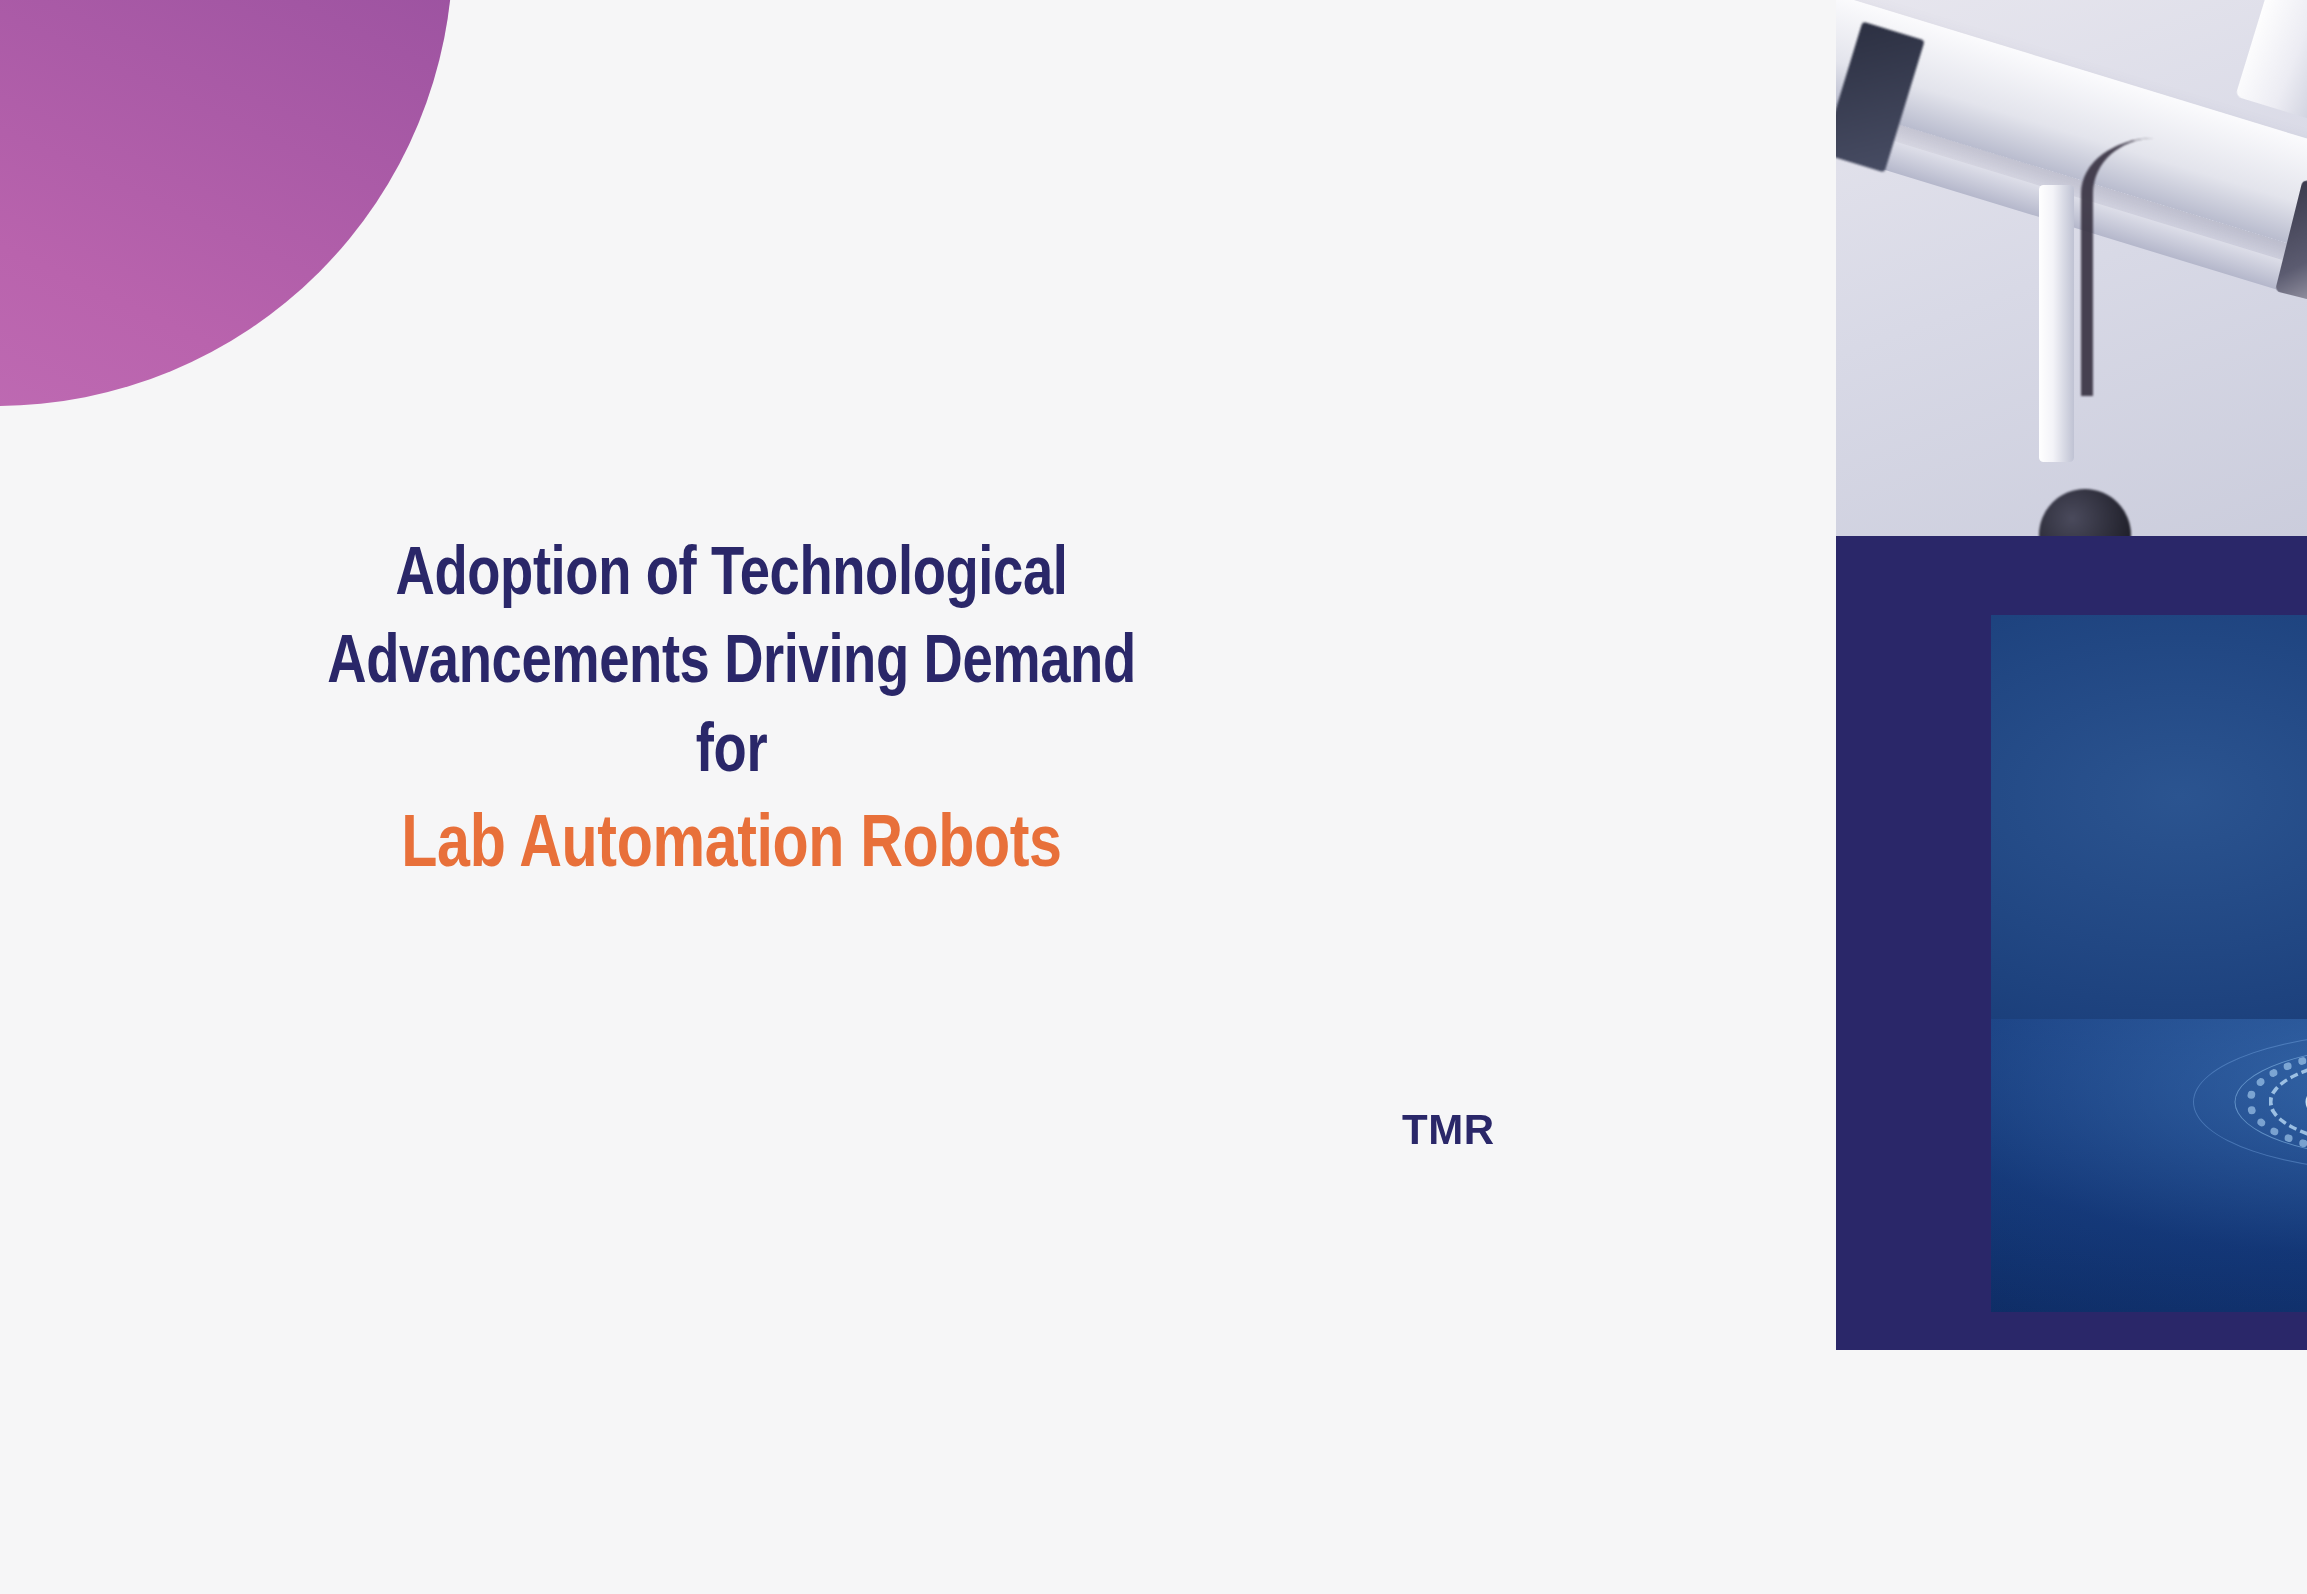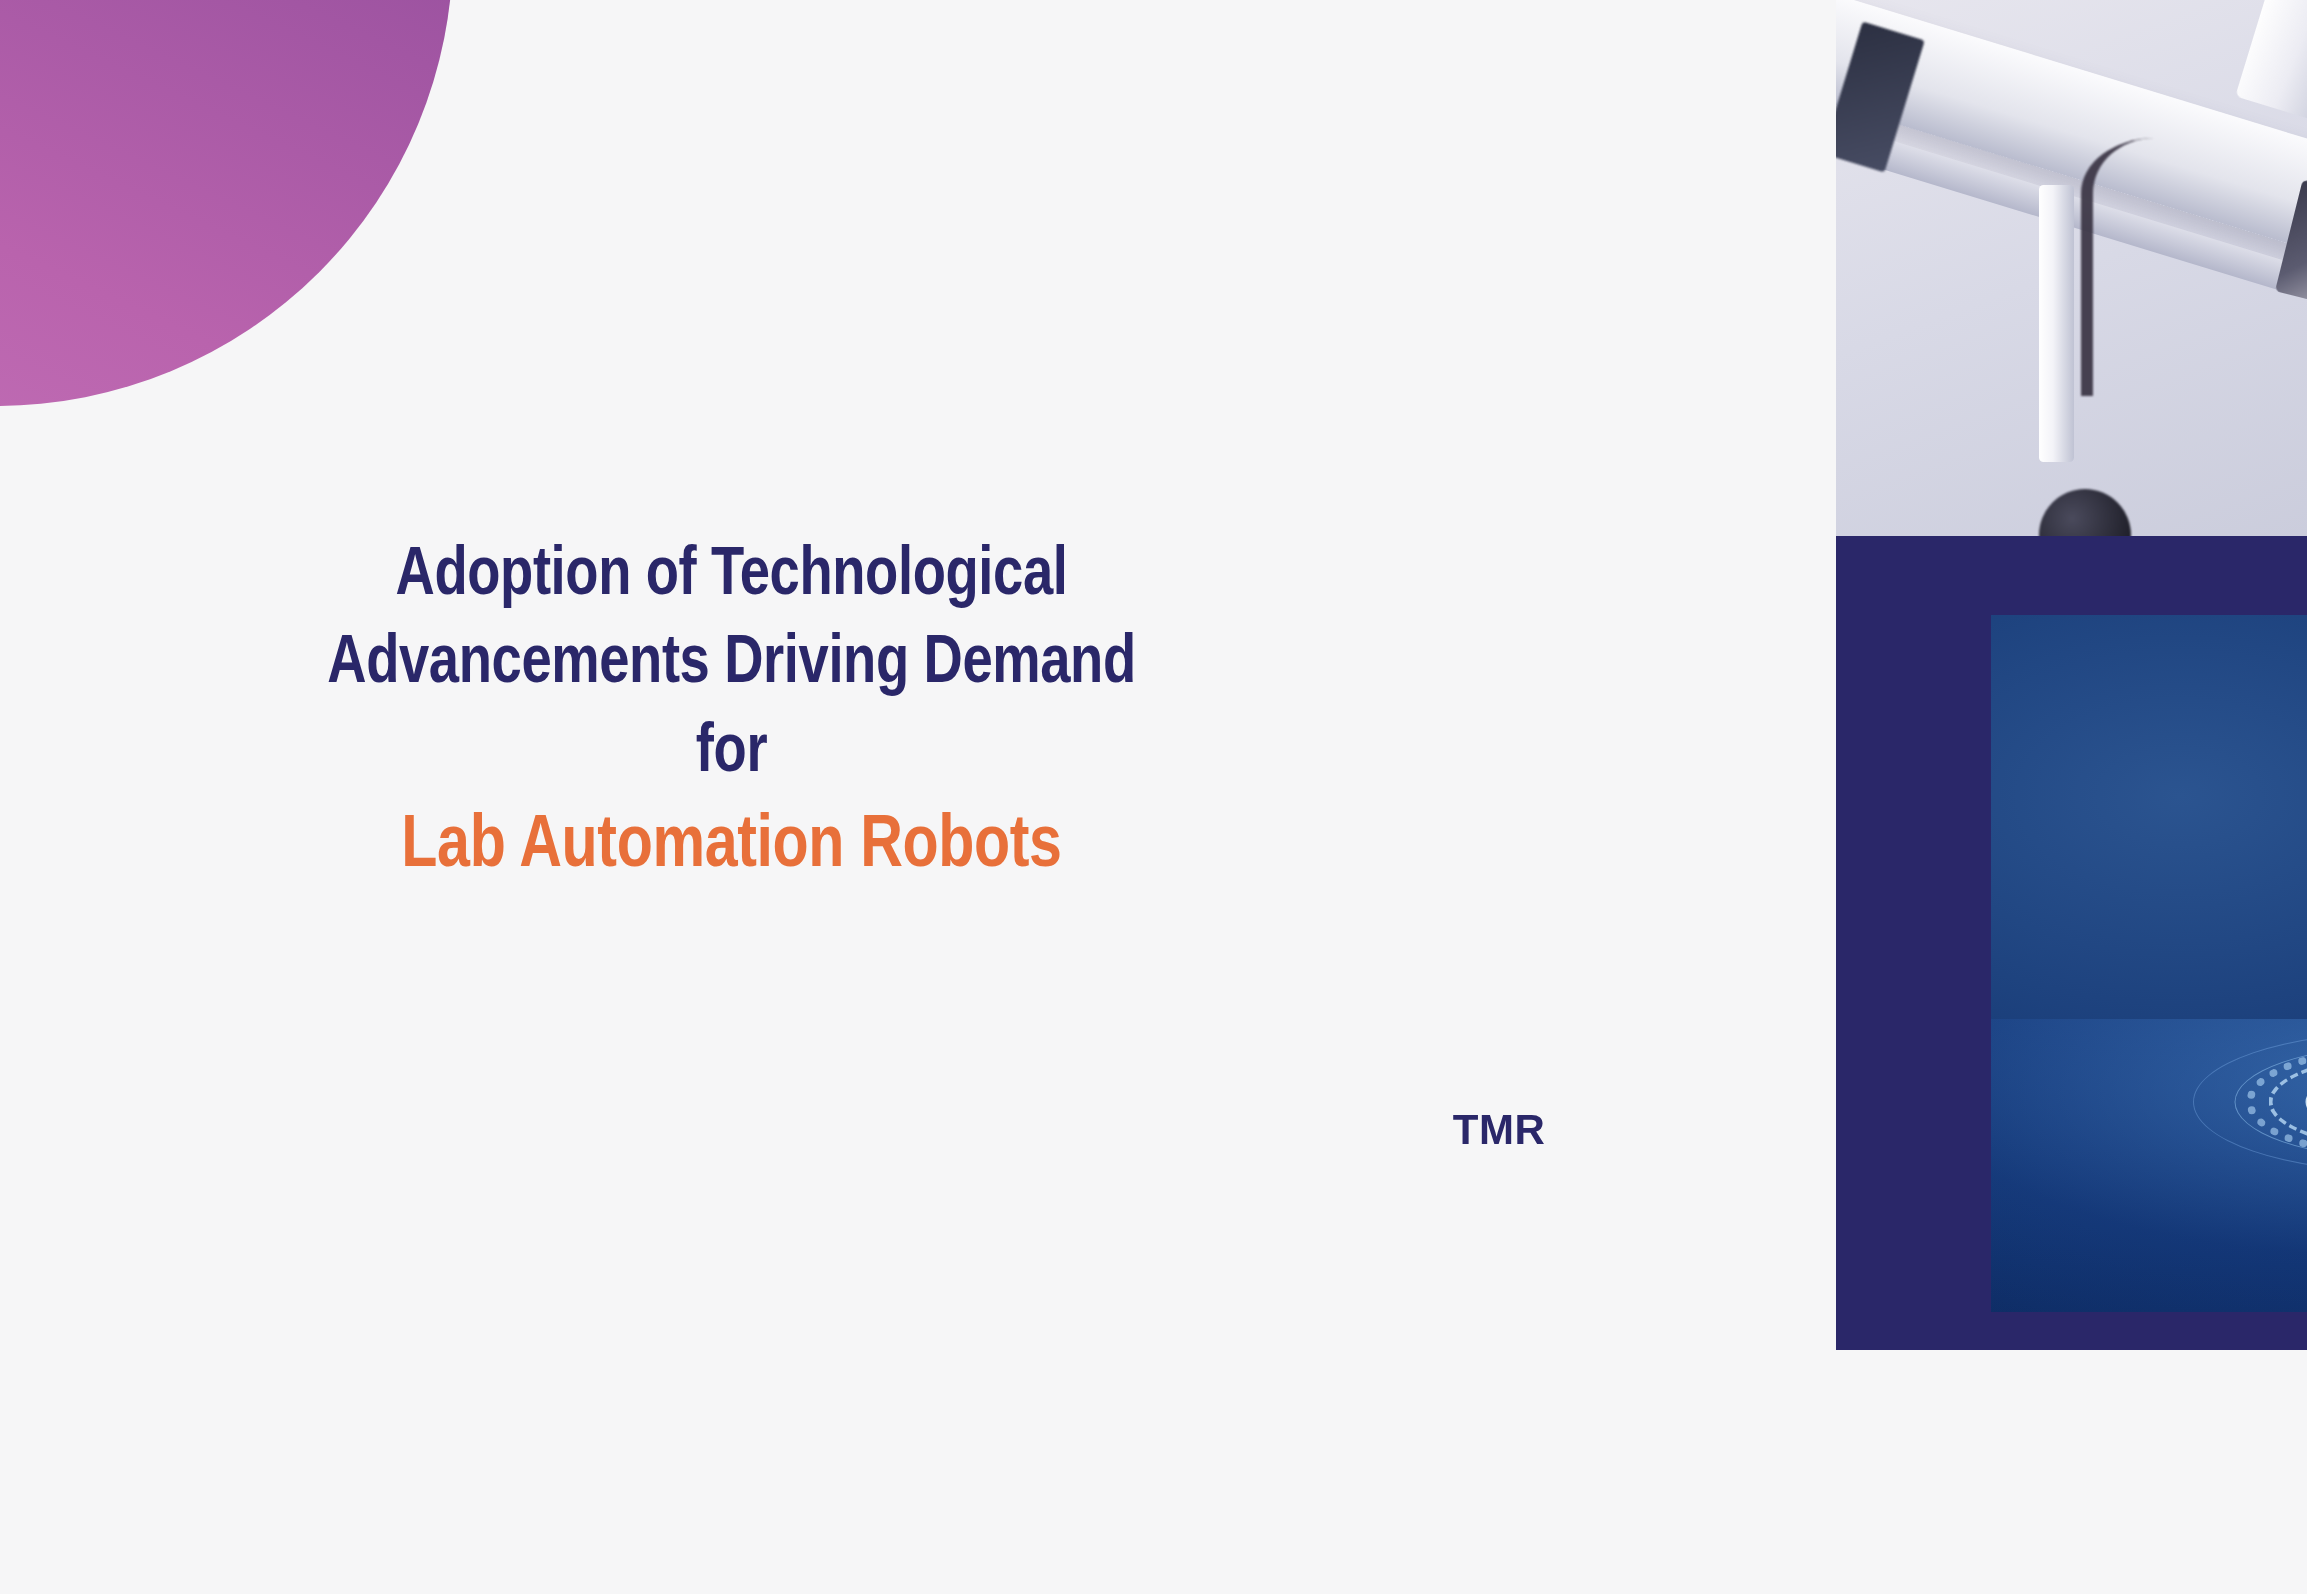--- a/index.html
+++ b/index.html
@@ -68,21 +68,20 @@
     letter-spacing: -0.5px;
     transform: scaleX(0.80);
     transform-origin: 50% 50%;
   }
 
   .brand-logo {
     position: absolute;
     left: 1402px;
     top: 1106px;
     width: 194px;
-    text-align: center;
     color: #2a2769;
     font-weight: 700;
     font-size: 42px;
     letter-spacing: 0.5px;
   }
 
   
   .media-col {
     position: absolute;
     left: 1836px;

